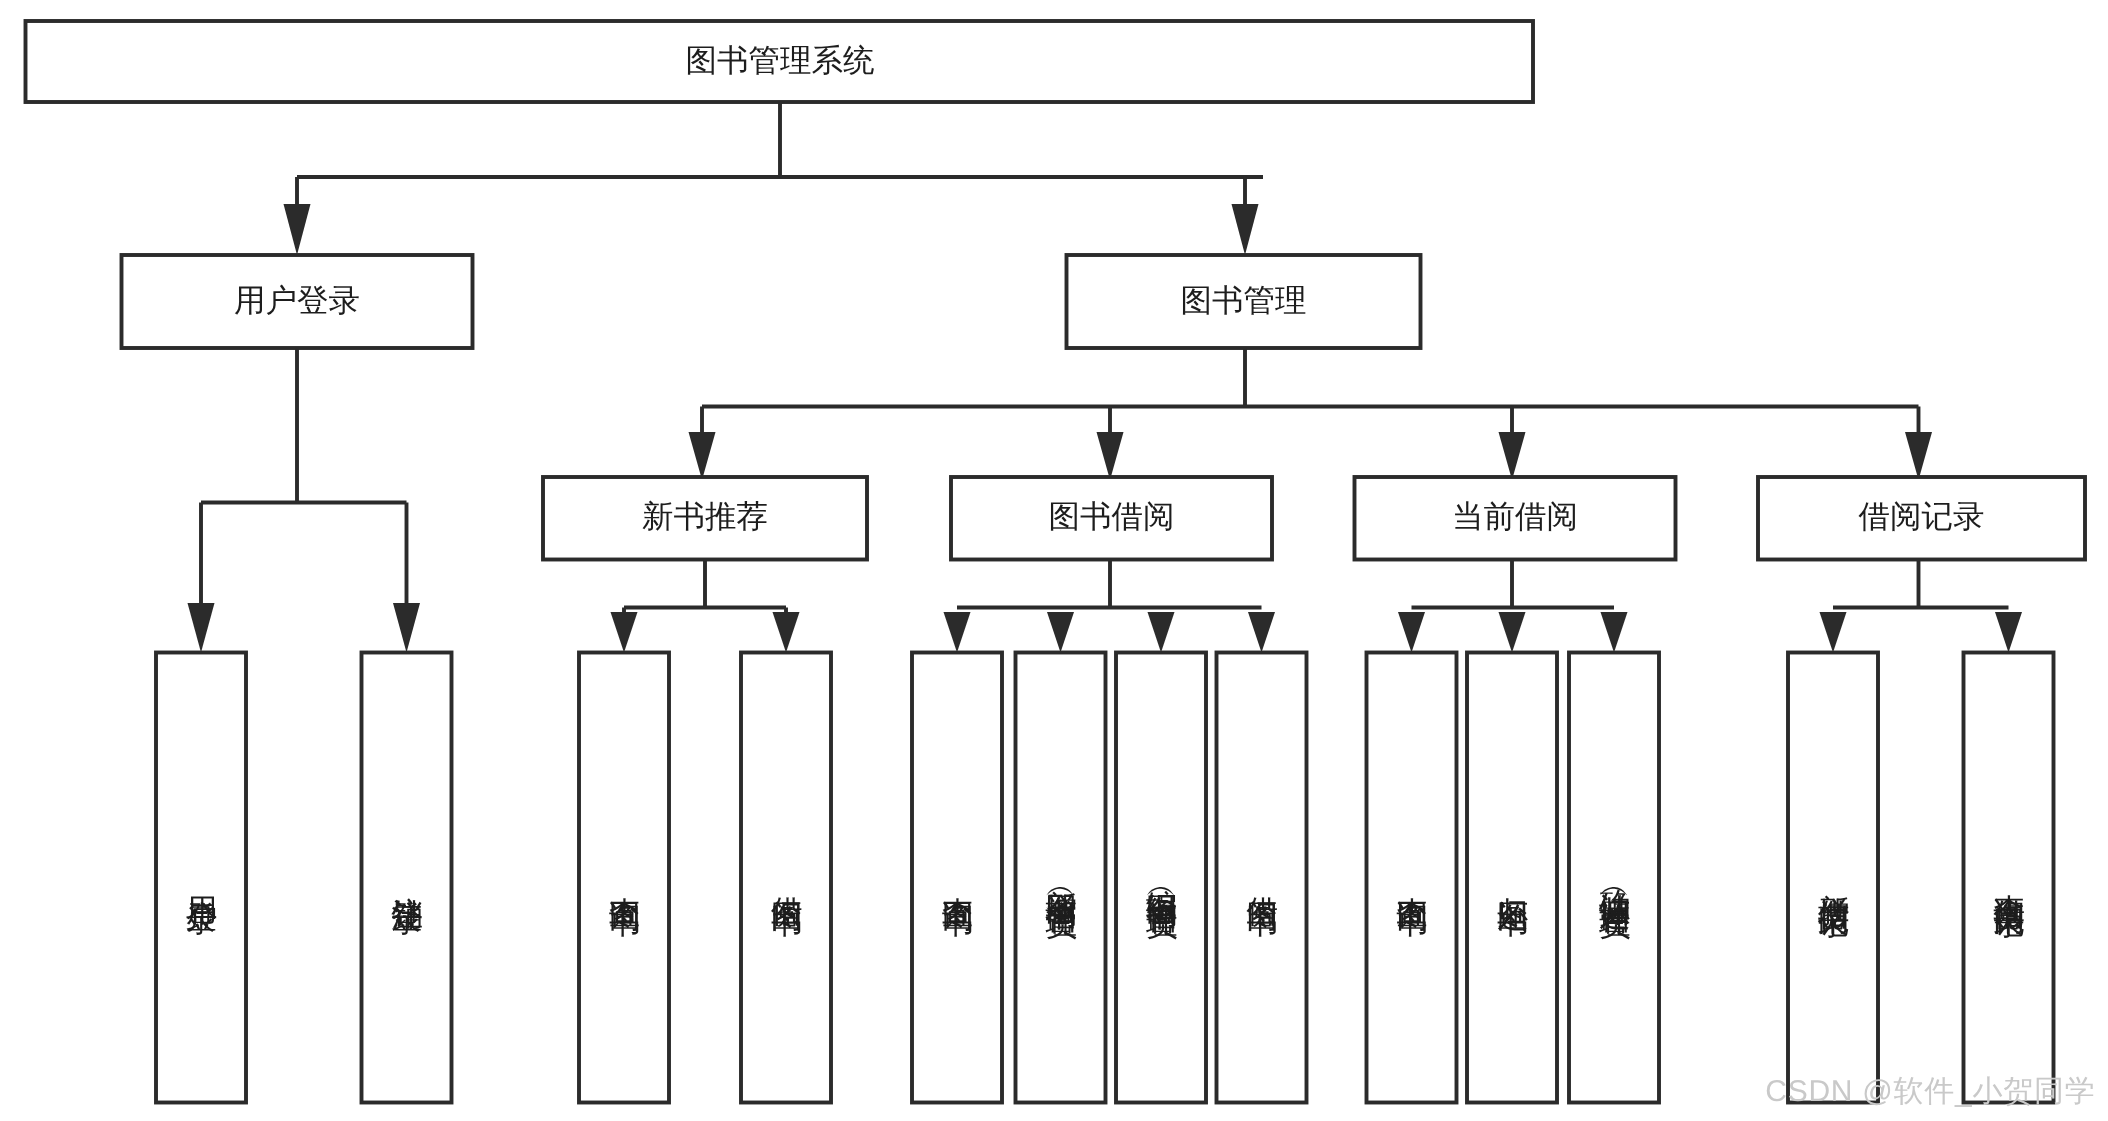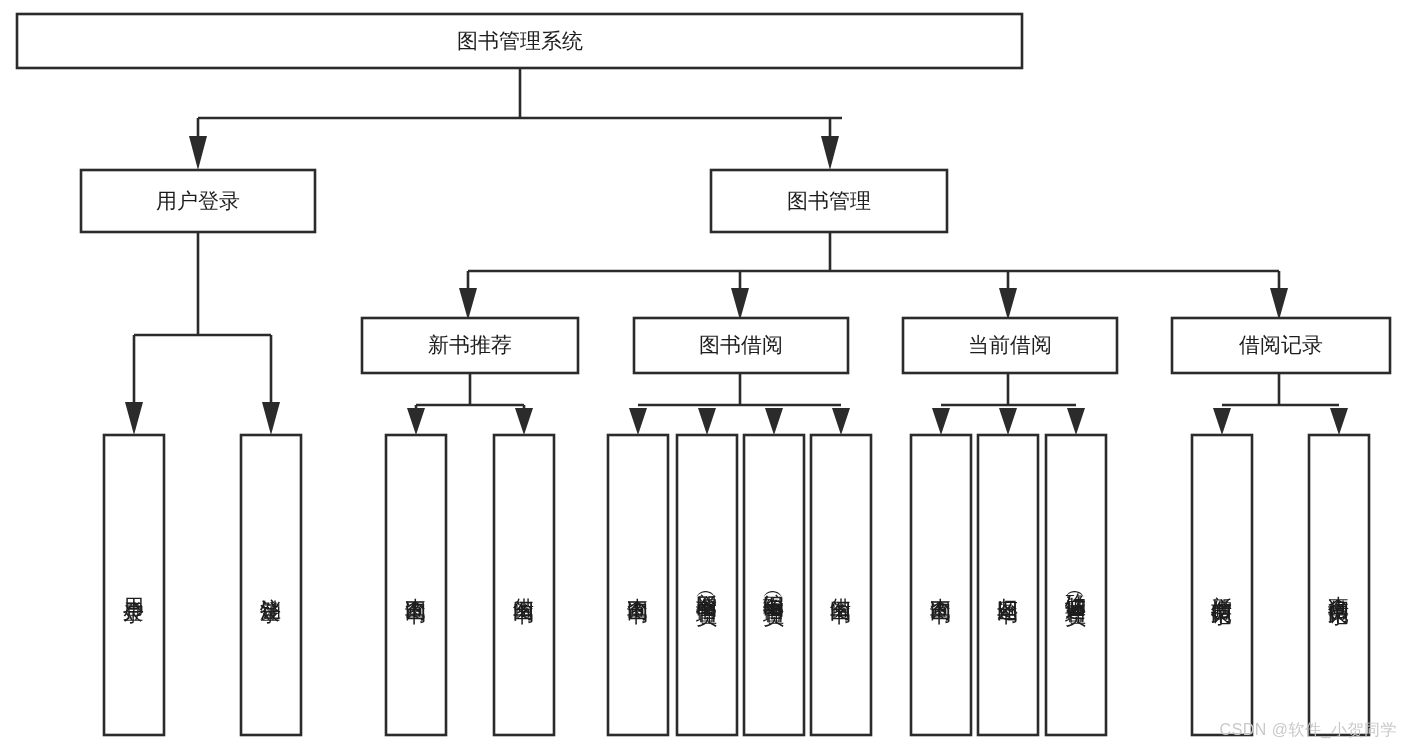--- a/index.html
+++ b/index.html
@@ -55,21 +55,21 @@
     writing-mode: vertical-rl;
     text-orientation: upright;
     text-anchor: middle;
     letter-spacing: 2px;
   }
   .watermark {
     position: absolute;
     right: 8px;
     bottom: 6px;
     font-family: "Liberation Sans", "DejaVu Sans", sans-serif;
-    font-size: 16px;
+    font-size: 20px;
     color: #c9c9c9;
     white-space: nowrap;
     letter-spacing: 0.5px;
     user-select: none;
   }
 </style>
 </head>
 <body>
 
 <div id="diagram-root">

